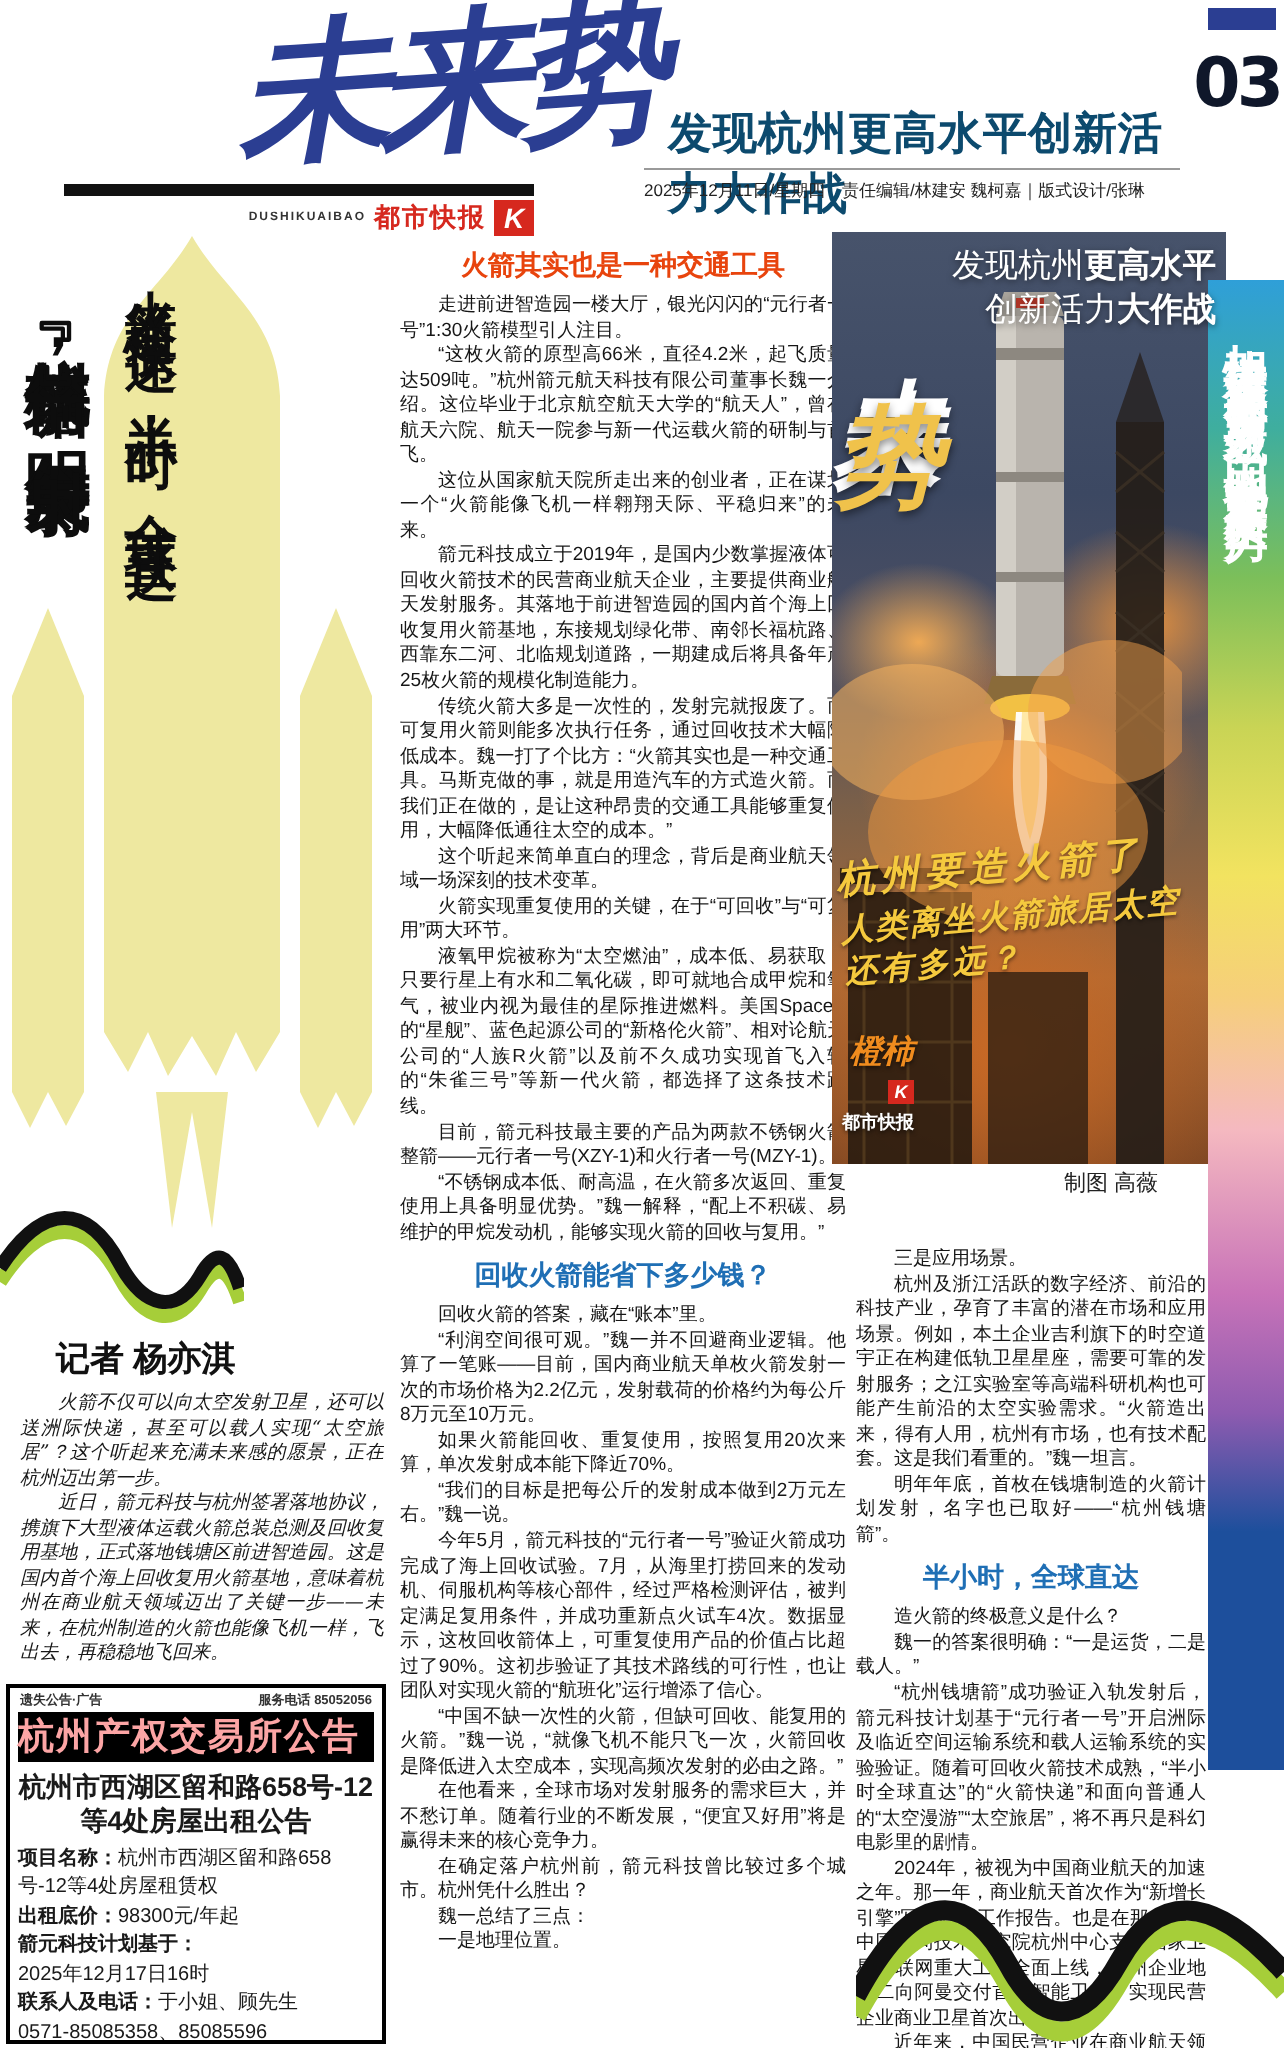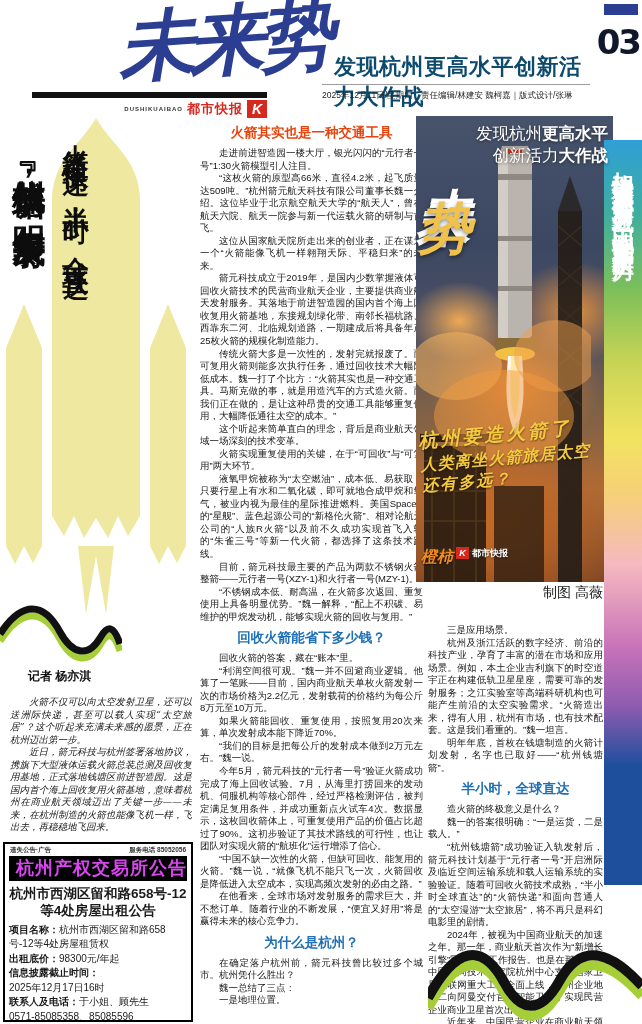--- a/index.html
+++ b/index.html
@@ -50,36 +50,36 @@
     position:absolute; left:6px; top:124px; height:498px; z-index:3;
     display:flex; flex-direction:row; gap:8px;
   }
   .hl-col { writing-mode:vertical-rl; text-orientation:upright; color:#0d0d0d; }
   .hl-bold {
     font-size:33px; font-weight:900; letter-spacing:2px; padding-top:26px;
     font-family:"DejaVu Sans","Liberation Sans",sans-serif;
   }
   .hl-light { font-size:26px; font-weight:600; letter-spacing:6px; }
   .wave-left { position:absolute; left:0; top:596px; z-index:2; }
-  .byline { position:absolute; left:28px; top:668px; font-size:12px; font-weight:700; color:#111; }
+  .byline { position:absolute; left:28px; top:668px; font-size:17px; font-weight:700; color:#111; }
   .intro {
     position:absolute; left:10px; top:696px; width:182px; height:142px; overflow:hidden;
     font-family:"DejaVu Serif","Liberation Serif",serif; font-style:italic;
     font-size:11px; line-height:1.55; color:#222; text-align:justify;
   }
   .intro p { text-indent:2em; }
 
   
   .ad-box {
     position:absolute; left:3px; top:842px; width:190px; height:180px;
     border:2px solid #000; background:#fff; padding:2px 4px; overflow:hidden;
   }
   .ad-meta { display:flex; justify-content:space-between; font-size:6.5px; color:#333; font-weight:700; padding:0 1px 1px 1px; }
   .ad-title {
-    background:#000; color:#d946ef; text-align:right; font-size:18px; font-weight:900;
+    background:#000; color:#fca5a5; text-align:left; font-size:18px; font-weight:900;
     letter-spacing:1px; padding:2px 0; line-height:1.15;
   }
   .ad-subtitle { text-align:center; font-size:13.5px; font-weight:900; line-height:1.3; margin:4px 0 3px 0; }
   .ad-row { font-size:10px; line-height:1.45; }
   .ad-row b { font-weight:900; }
 
   
   .col-mid {
     position:absolute; left:200px; top:118px; width:223px; height:904px; overflow:hidden;
   }
@@ -114,25 +114,25 @@
   }
   .ov-mast .gold { color:#f0c24b; }
   .ov-callig {
     position:absolute; left:4px; bottom:92px; z-index:4; color:#f5c93e;
     font-family:"DejaVu Serif","Liberation Serif",serif; font-style:italic; font-weight:700;
     transform:rotate(-5deg); text-shadow:0 1px 2px rgba(0,0,0,.5); line-height:1.35;
   }
   .ov-callig .c1 { font-size:19px; letter-spacing:3px; }
   .ov-callig .c2 { font-size:16px; letter-spacing:1px; }
   .ov-callig .c3 { font-size:16px; letter-spacing:2px; }
-  .ov-logo { position:absolute; left:5px; bottom:14px; display:flex; align-items:flex-start; gap:3px; z-index:4; }
+  .ov-logo { position:absolute; left:5px; bottom:14px; display:flex; align-items:flex-end; gap:3px; z-index:4;flex-direction:column; }
   .ov-logo .cs { color:#f08c1e; font-family:"DejaVu Serif","Liberation Serif",serif; font-style:italic; font-weight:900; font-size:16px; text-shadow:0 1px 2px rgba(0,0,0,.6); }
   .ov-logo .kk { width:13px; height:12px; background:#d6281e; color:#fff; font-size:9px; font-weight:900; font-style:italic; display:flex; align-items:center; justify-content:center; }
   .ov-logo .bb { color:#fff; font-size:9px; font-weight:900; text-shadow:0 1px 2px rgba(0,0,0,.6); }
-  .photo-credit { position:absolute; left:428px; top:584px; width:175px; text-align:right; font-size:14px; color:#222; }
+  .photo-credit { position:absolute; left:404px; top:584px; width:175px; text-align:right; font-size:11px; color:#222; }
 
   
   .strip {
     position:absolute; left:604px; top:140px; width:38px; height:745px; z-index:2;
     background:linear-gradient(180deg,
       #2f9fd8 0%, #3fae9e 10%, #7cbf5a 20%, #c9d455 30%, #f2e360 40%,
       #f6cf7a 48%, #f5b9c0 57%, #c873b8 68%, #8e5bb0 76%, #1d4f9c 84%, #1d4f9c 100%);
     display:flex; justify-content:center;
   }
   .strip-text {
@@ -188,21 +188,21 @@
 
   <div class="ad-box">
     <div class="ad-meta">
       <span>遗失公告·广告</span>
       <span>服务电话 85052056</span>
     </div>
     <div class="ad-title">杭州产权交易所公告</div>
     <div class="ad-subtitle">杭州市西湖区留和路658号-12等4处房屋出租公告</div>
     <div class="ad-row"><b>项目名称：</b><span>杭州市西湖区留和路658号-12等4处房屋租赁权</span></div>
     <div class="ad-row"><b>出租底价：</b><span>98300元/年起</span></div>
-    <div class="ad-row"><b>信息披露截止时间：</b><span></span></div>
+    <div class="ad-row"><b>箭元科技计划基于：</b><span></span></div>
     <div class="ad-row"><b></b><span>2025年12月17日16时</span></div>
     <div class="ad-row"><b>联系人及电话：</b><span>于小姐、顾先生</span></div>
     <div class="ad-row"><b></b><span>0571-85085358、85085596</span></div>
 
   </div>
 
   <div class="col-mid art">
     <div class="sec-title sec-red">火箭其实也是一种交通工具</div>
     <div>
         <p>走进前进智造园一楼大厅，银光闪闪的“元行者一号”1:30火箭模型引人注目。</p>
@@ -219,21 +219,20 @@
     <div class="sec-title sec-blue">回收火箭能省下多少钱？</div>
     <div>
         <p>回收火箭的答案，藏在“账本”里。</p>
         <p>“利润空间很可观。”魏一并不回避商业逻辑。他算了一笔账——目前，国内商业航天单枚火箭发射一次的市场价格为2.2亿元，发射载荷的价格约为每公斤8万元至10万元。</p>
         <p>如果火箭能回收、重复使用，按照复用20次来算，单次发射成本能下降近70%。</p>
         <p>“我们的目标是把每公斤的发射成本做到2万元左右。”魏一说。</p>
         <p>今年5月，箭元科技的“元行者一号”验证火箭成功完成了海上回收试验。7月，从海里打捞回来的发动机、伺服机构等核心部件，经过严格检测评估，被判定满足复用条件，并成功重新点火试车4次。数据显示，这枚回收箭体上，可重复使用产品的价值占比超过了90%。这初步验证了其技术路线的可行性，也让团队对实现火箭的“航班化”运行增添了信心。</p>
         <p>“中国不缺一次性的火箭，但缺可回收、能复用的火箭。”魏一说，“就像飞机不能只飞一次，火箭回收是降低进入太空成本，实现高频次发射的必由之路。”</p>
         <p>在他看来，全球市场对发射服务的需求巨大，并不愁订单。随着行业的不断发展，“便宜又好用”将是赢得未来的核心竞争力。</p>
       </div>
-    <div class="sec-title sec-blue">为什么是杭州？</div>
     <div>
         <p>在确定落户杭州前，箭元科技曾比较过多个城市。杭州凭什么胜出？</p>
         <p>魏一总结了三点：</p>
         <p>一是地理位置。</p>
       </div>
   </div>
 
   <div class="photo">
     <svg width="175" height="466" viewBox="0 0 175 466">
 

